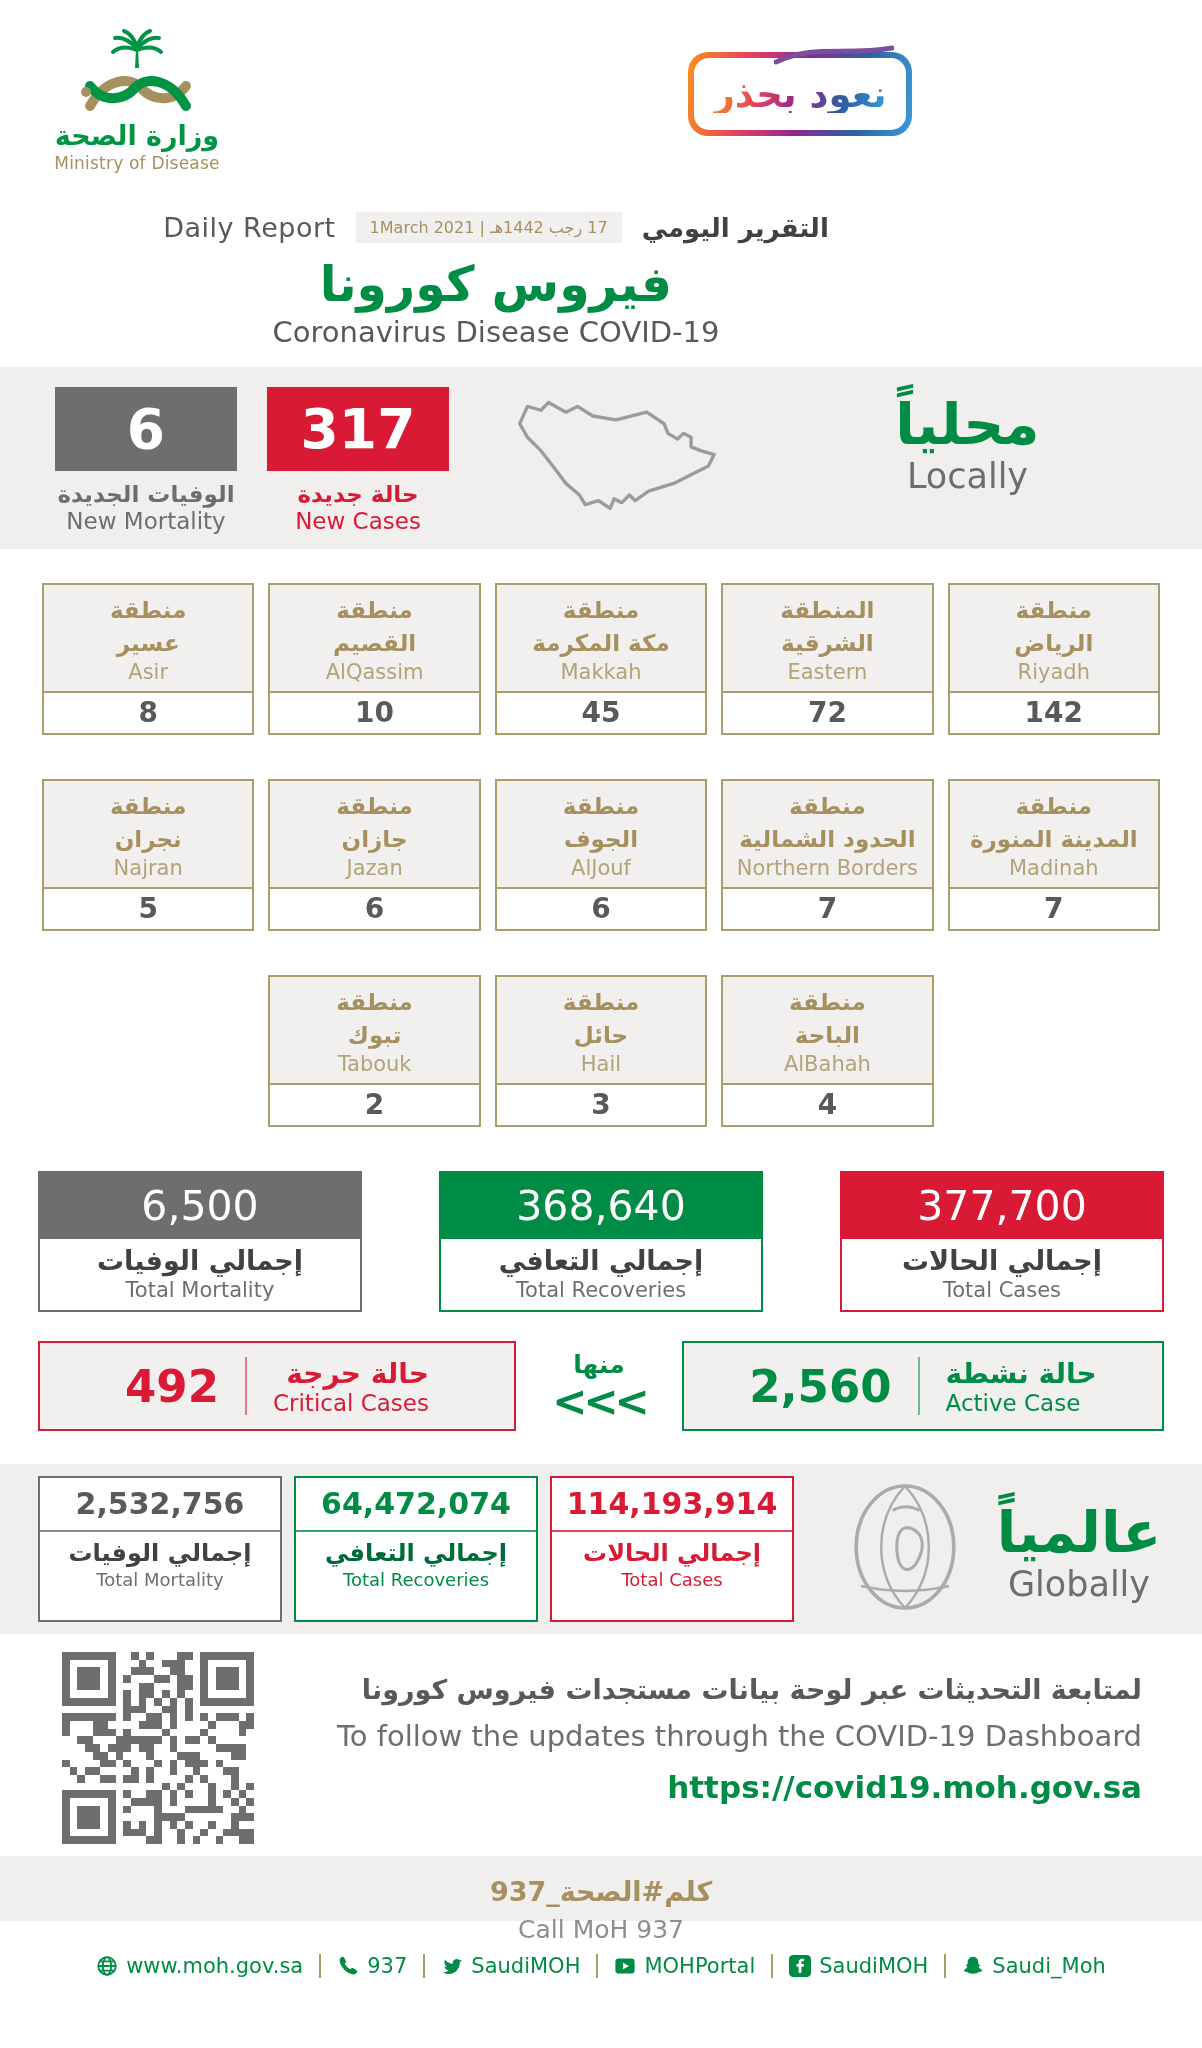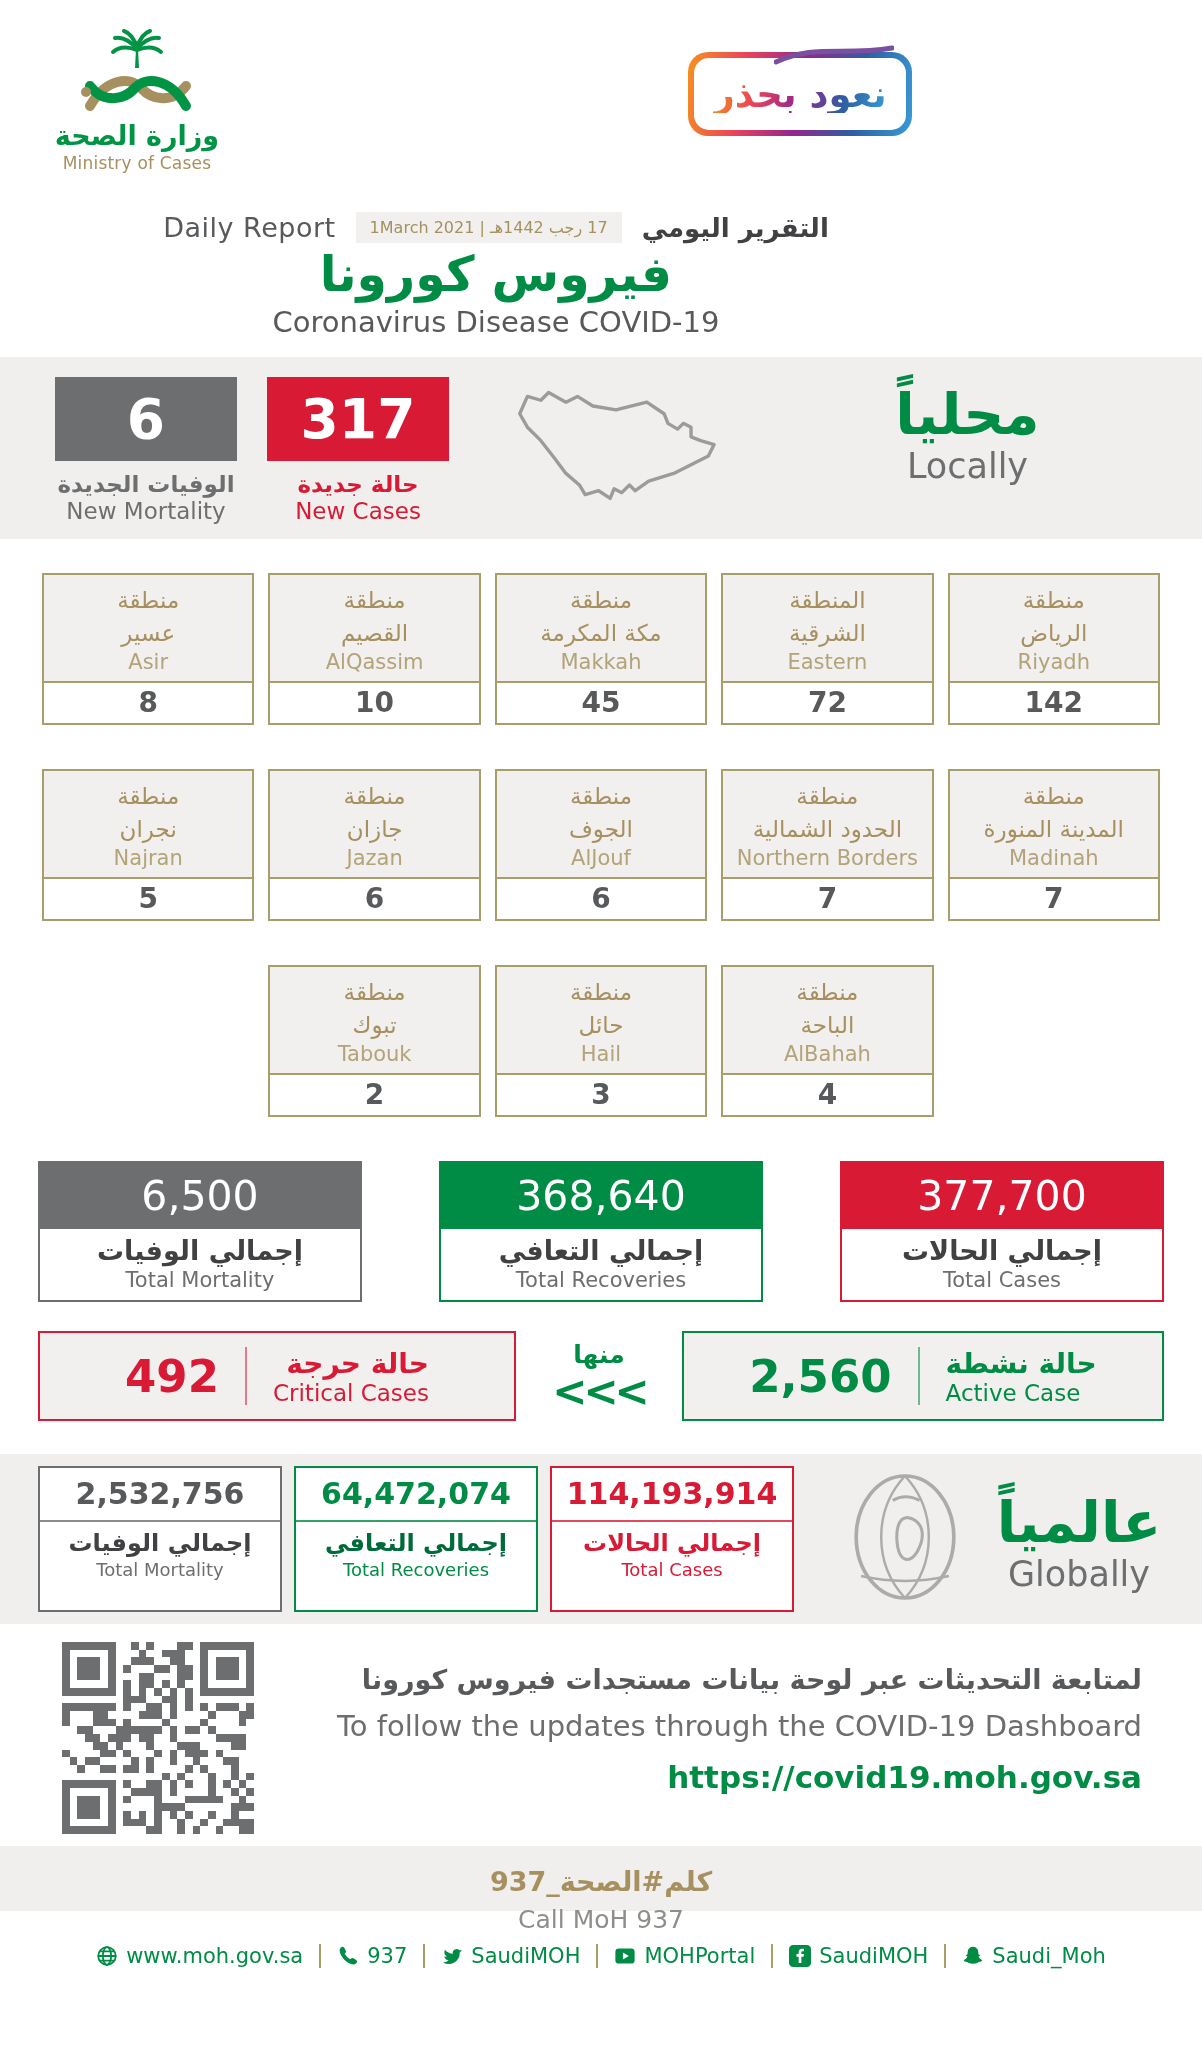--- a/index.html
+++ b/index.html
@@ -21,21 +21,21 @@
   .badge{position:absolute;left:688px;top:52px;width:224px;height:84px;border-radius:20px;background:var(--badge-grad);padding:6px}
   .badge-inner{width:100%;height:100%;background:#fff;border-radius:15px;display:flex;align-items:center;justify-content:center}
   .badge-text{font-size:37px;font-weight:bold;background:var(--badge-grad);-webkit-background-clip:text;background-clip:text;color:transparent;line-height:1}
   .badge-swoosh{position:absolute;right:18px;top:-10px;pointer-events:none}
 
   .head-center{width:fit-content;margin:0 auto;transform:translateX(-105px);text-align:center}
   .report-row{display:flex;align-items:center;gap:20px;justify-content:flex-start}
   .daily-en{font-size:27px;color:var(--textgray);letter-spacing:.5px}
   .date-box{background:var(--cardhead);color:var(--tan);font-size:16px;padding:6px 14px}
   .daily-ar{font-size:26px;font-weight:bold;color:var(--dark)}
-  .title-ar{font-size:49px;font-weight:bold;color:var(--green);margin-top:4px;line-height:1.15}
+  .title-ar{font-size:49px;font-weight:bold;color:var(--green);margin-top:14px;line-height:1.15}
   .title-en{font-size:29px;color:var(--textgray);margin-top:2px}
 
   
   .band{background:var(--band)}
 
   
   .locally-band{margin-top:18px;height:182px;display:flex;align-items:flex-start;padding:20px 48px 0 55px;gap:30px}
   .stats{display:flex;gap:30px}
   .stat{width:182px;text-align:center}
   .stat-box{height:84px;display:flex;align-items:center;justify-content:center;color:#fff;font-size:55px;font-weight:bold}
@@ -51,21 +51,21 @@
   .scope{flex:1;text-align:center;padding-top:6px}
   .scope-ar{font-size:57px;font-weight:bold;color:var(--green);line-height:1.1}
   .scope-en{font-size:35px;color:var(--gray);margin-top:0px}
 
   
   .regions{margin:34px 42px 0}
   .region-row{display:grid;grid-template-columns:repeat(5,1fr);gap:14px;margin-bottom:44px}
   .region-row.row3 div.region-card:nth-of-type(1){grid-column:2}
   .region-card{border:2px solid var(--tanborder);background:#fff;text-align:center}
   .region-head{background:var(--cardhead);border-bottom:2px solid var(--tanborder);height:108px;padding-top:9px}
-  .region-ar{font-size:23px;font-weight:normal;color:var(--tan);line-height:1.4;white-space:pre-line}
+  .region-ar{font-size:23px;font-weight:bold;color:var(--tan);line-height:1.4;white-space:pre-line}
   .region-en{font-size:21px;color:var(--tanlight);margin-top:1px}
   .region-value{height:40px;line-height:40px;font-size:28px;font-weight:bold;color:var(--textgray)}
 
   
   .totals{margin:14px 38px 0;display:flex;justify-content:space-between}
   .total-card{width:324px;text-align:center;border:2px solid;background:#fff}
   .total-head{height:66px;display:flex;align-items:center;justify-content:center;color:#fff;font-size:41px;font-weight:normal}
   .total-ar{font-size:27px;font-weight:bold;color:var(--dark);margin-top:6px}
   .total-en{font-size:21px;color:var(--gray);margin:2px 0 8px}
   .total-card[data-kind="gray"]{border-color:var(--gray)}
@@ -150,21 +150,21 @@
             <path d="M75 22 Q71 8 62 5"></path>
               <path d="M75 22 Q79 8 88 5"></path>
           </g>
           <path d="M73 42 L77 42 L76 23 L74 23 Z" fill="#009444"></path>
           <path d="M28 80 C44 52 68 50 79 62 C90 74 110 78 124 60" stroke="#A6905F" stroke-width="10" stroke-linecap="round" fill="none"></path>
           <path d="M124 80 C108 52 84 50 73 62 C62 74 42 78 28 60" stroke="#009444" stroke-width="10" stroke-linecap="round" fill="none"></path>
           <circle cx="24" cy="66" r="5" fill="#A6905F"></circle>
         </svg>
       </span>
       <div class="moh-ar" dir="rtl">وزارة الصحة</div>
-      <div class="moh-en">Ministry of Cases</div>
+      <div class="moh-en">Ministry of Disease</div>
     </div>
 
     <div class="badge">
       <span class="badge-swoosh">
         <svg width="120" height="24" viewBox="0 0 120 24" fill="none">
           <path d="M2 20 C40 2 70 14 118 6" stroke="#7A4FA0" stroke-width="5" stroke-linecap="round"></path>
         </svg>
       </span>
       <div class="badge-inner">
         <span class="badge-text" dir="rtl">نعود بحذر</span>

